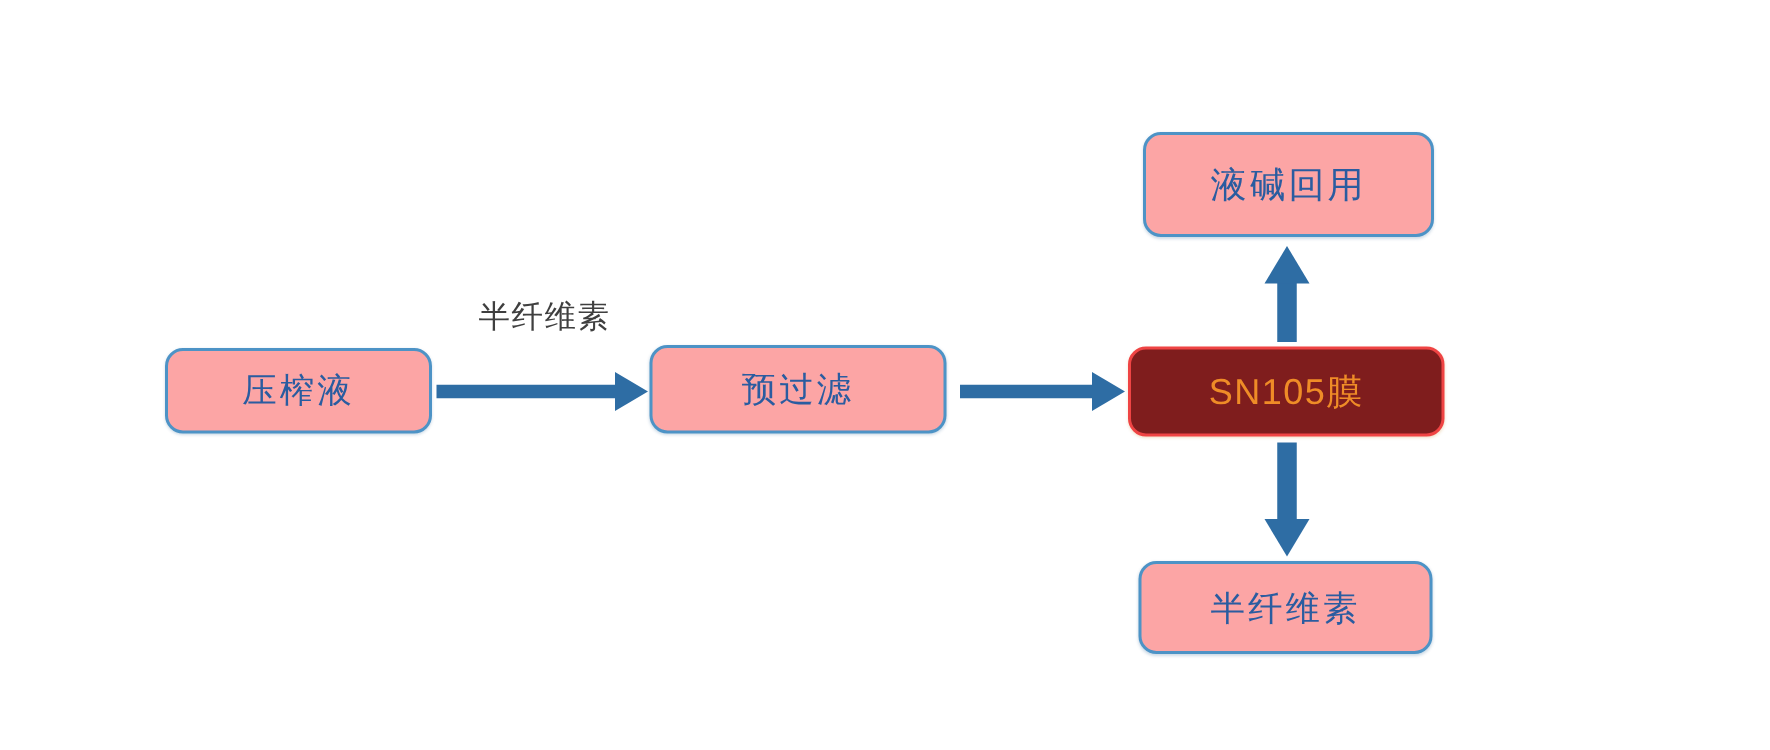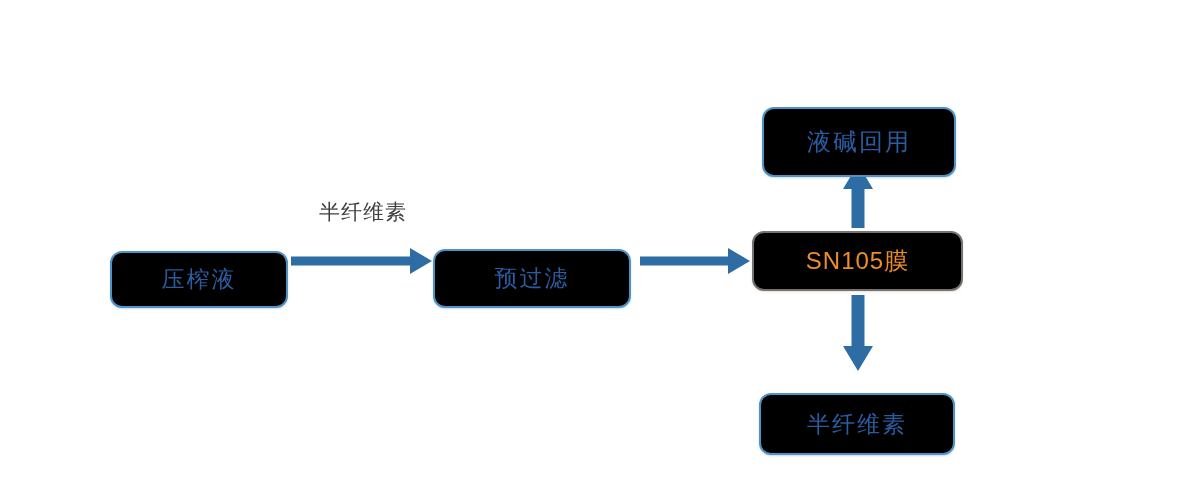--- a/index.html
+++ b/index.html
@@ -24,29 +24,28 @@
     box-sizing: border-box;
     display: flex;
     align-items: center;
     justify-content: center;
     border-radius: 12px;
     letter-spacing: 2px;
     white-space: nowrap;
     user-select: none;
   }
   .node.blue {
-    background: #000000;
+    background: #fca5a5;
     border: 2px solid #4d93c6;
     color: #2a5ca0;
     box-shadow: 0 1px 2px rgba(60,110,160,0.25);
-    margin-top: 19px;
   }
   .node.orange {
-    background: #000000;
-    border: 2px solid #737373;
+    background: #7f1d1d;
+    border: 2px solid #ef4444;
     color: #ef8c27;
     box-shadow: 0 1px 2px rgba(200,140,50,0.25);
   }
 
   #node-press   { left: 110px; top: 232px; width: 178px; height: 57px; font-size: 23px; }
   #node-prefilt { left: 433px; top: 230px; width: 198px; height: 59px; font-size: 23px; }
   #node-membrane{ left: 752px; top: 231px; width: 211px; height: 60px; font-size: 24px; letter-spacing: 1px; }
   #node-alkali  { left: 762px; top: 88px;  width: 194px; height: 70px; font-size: 24px; }
   #node-hemi    { left: 759px; top: 374px; width: 196px; height: 62px; font-size: 23px; }
 

